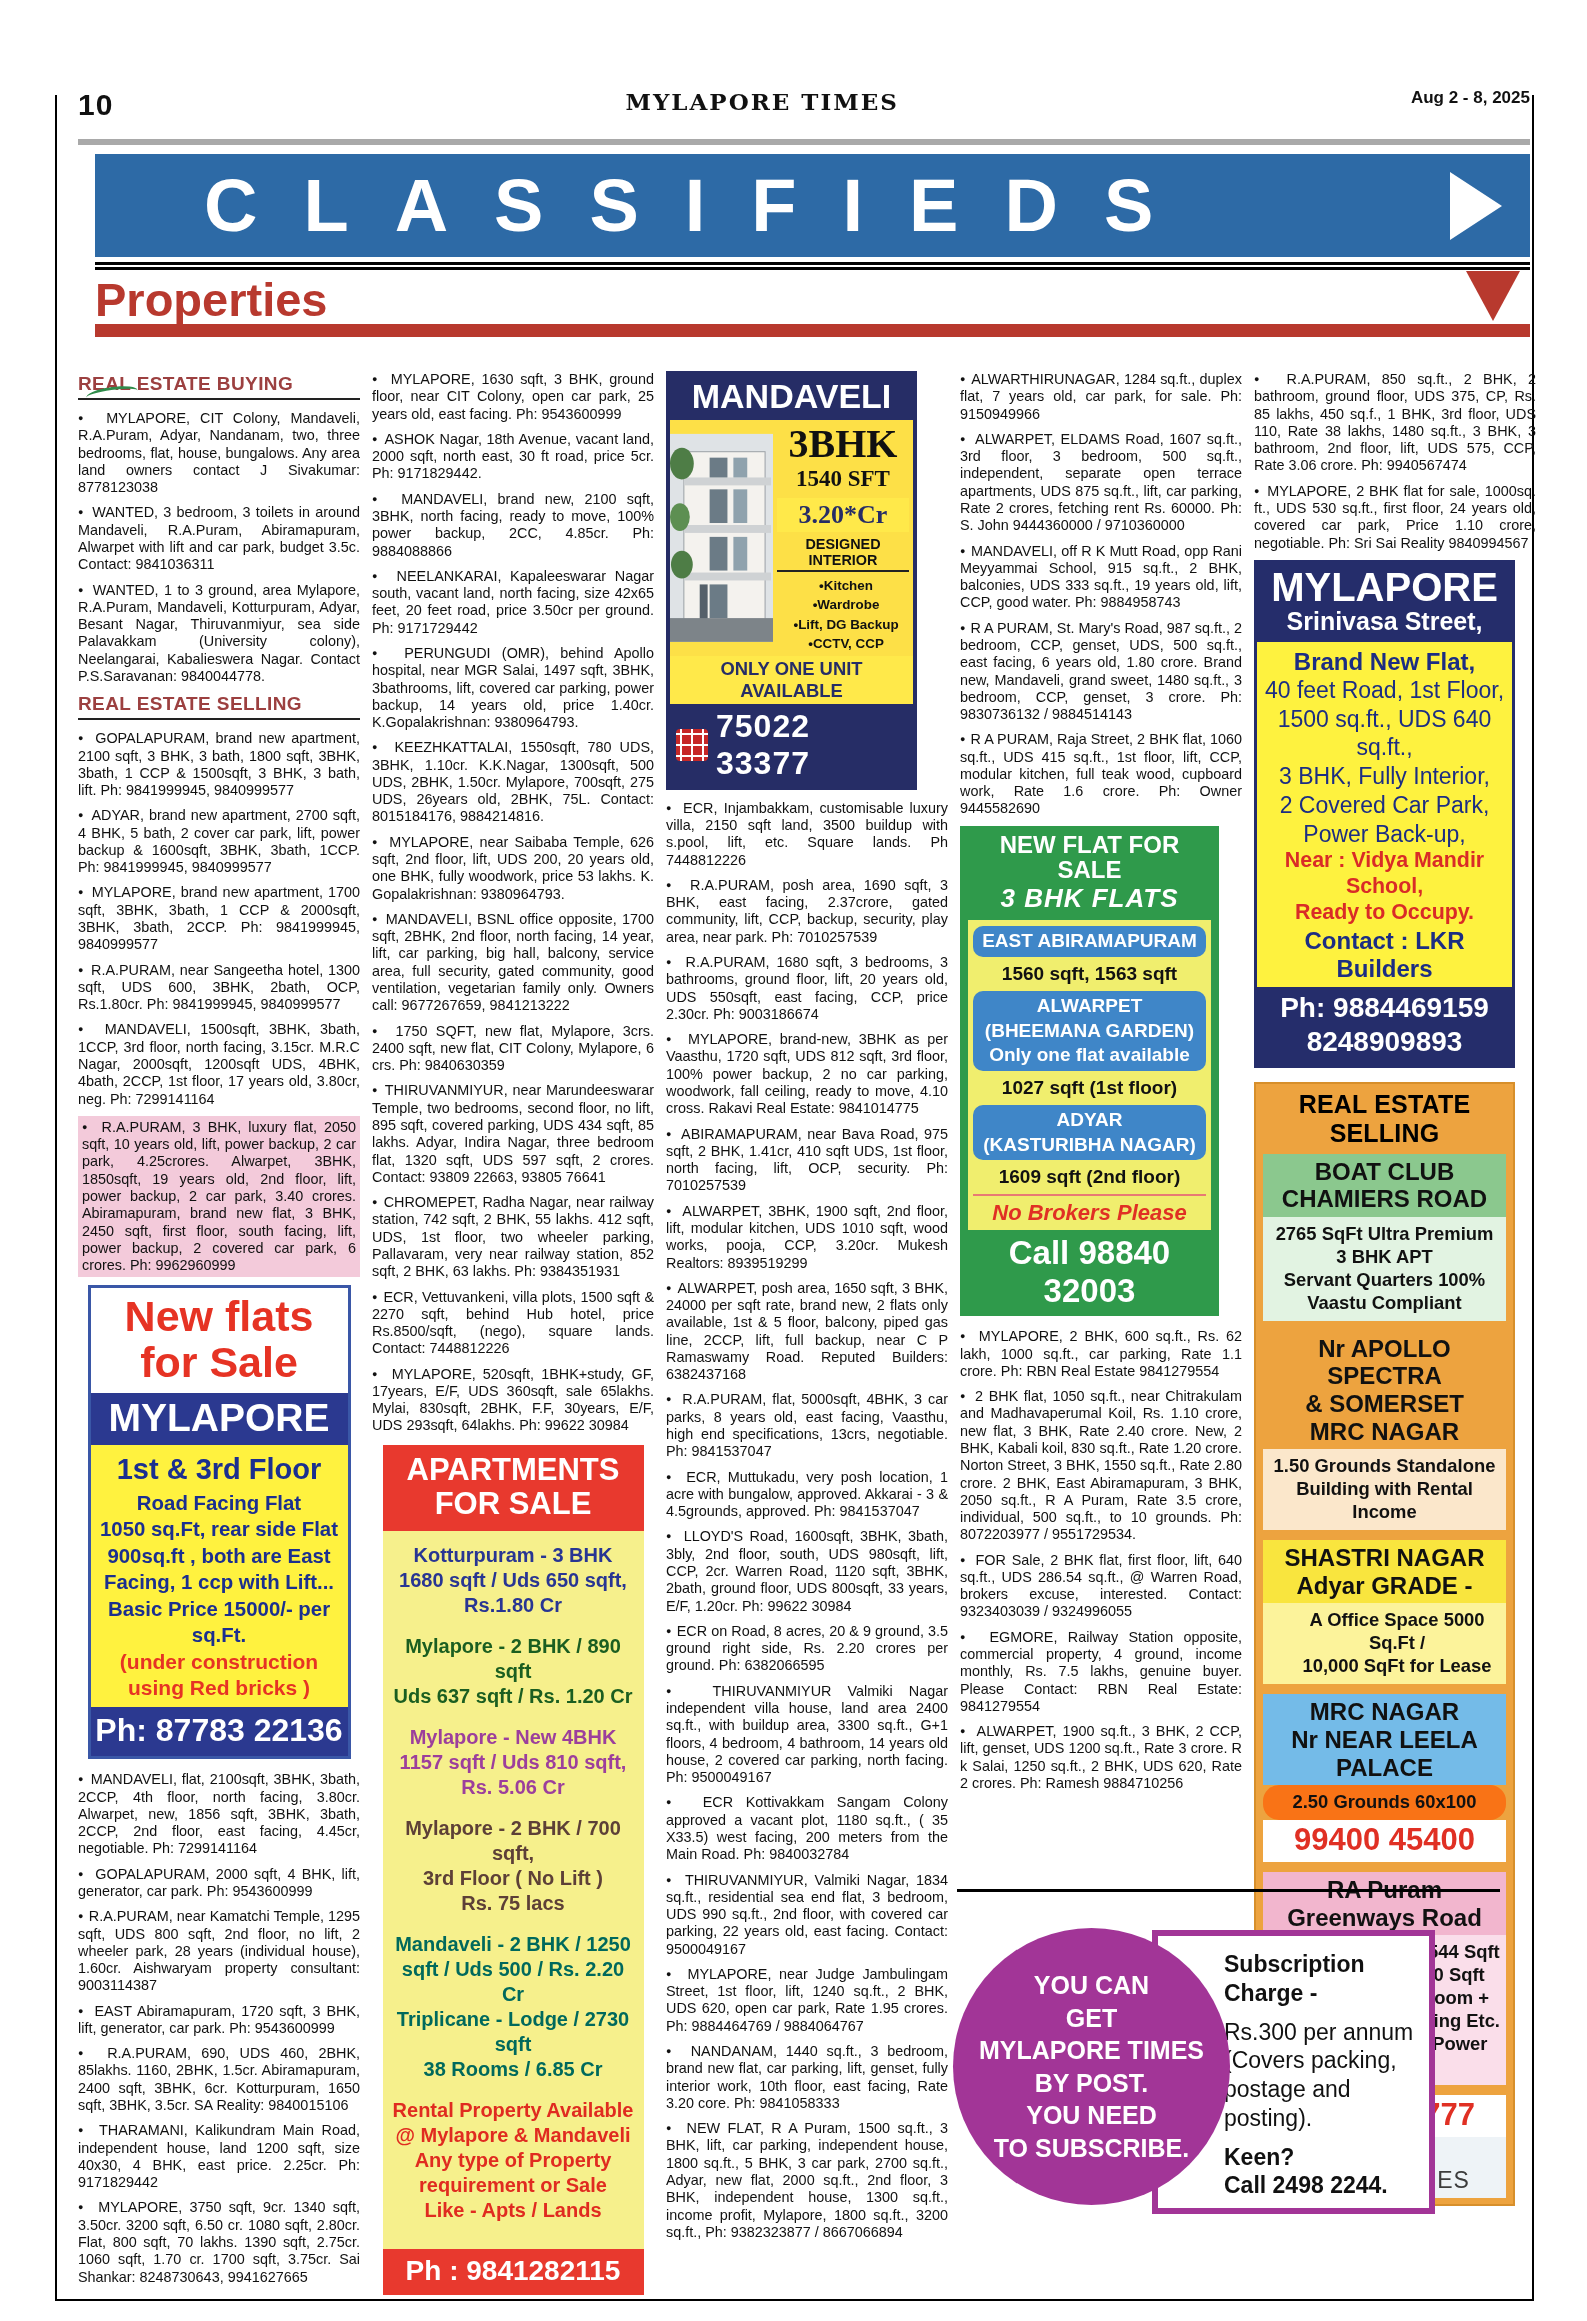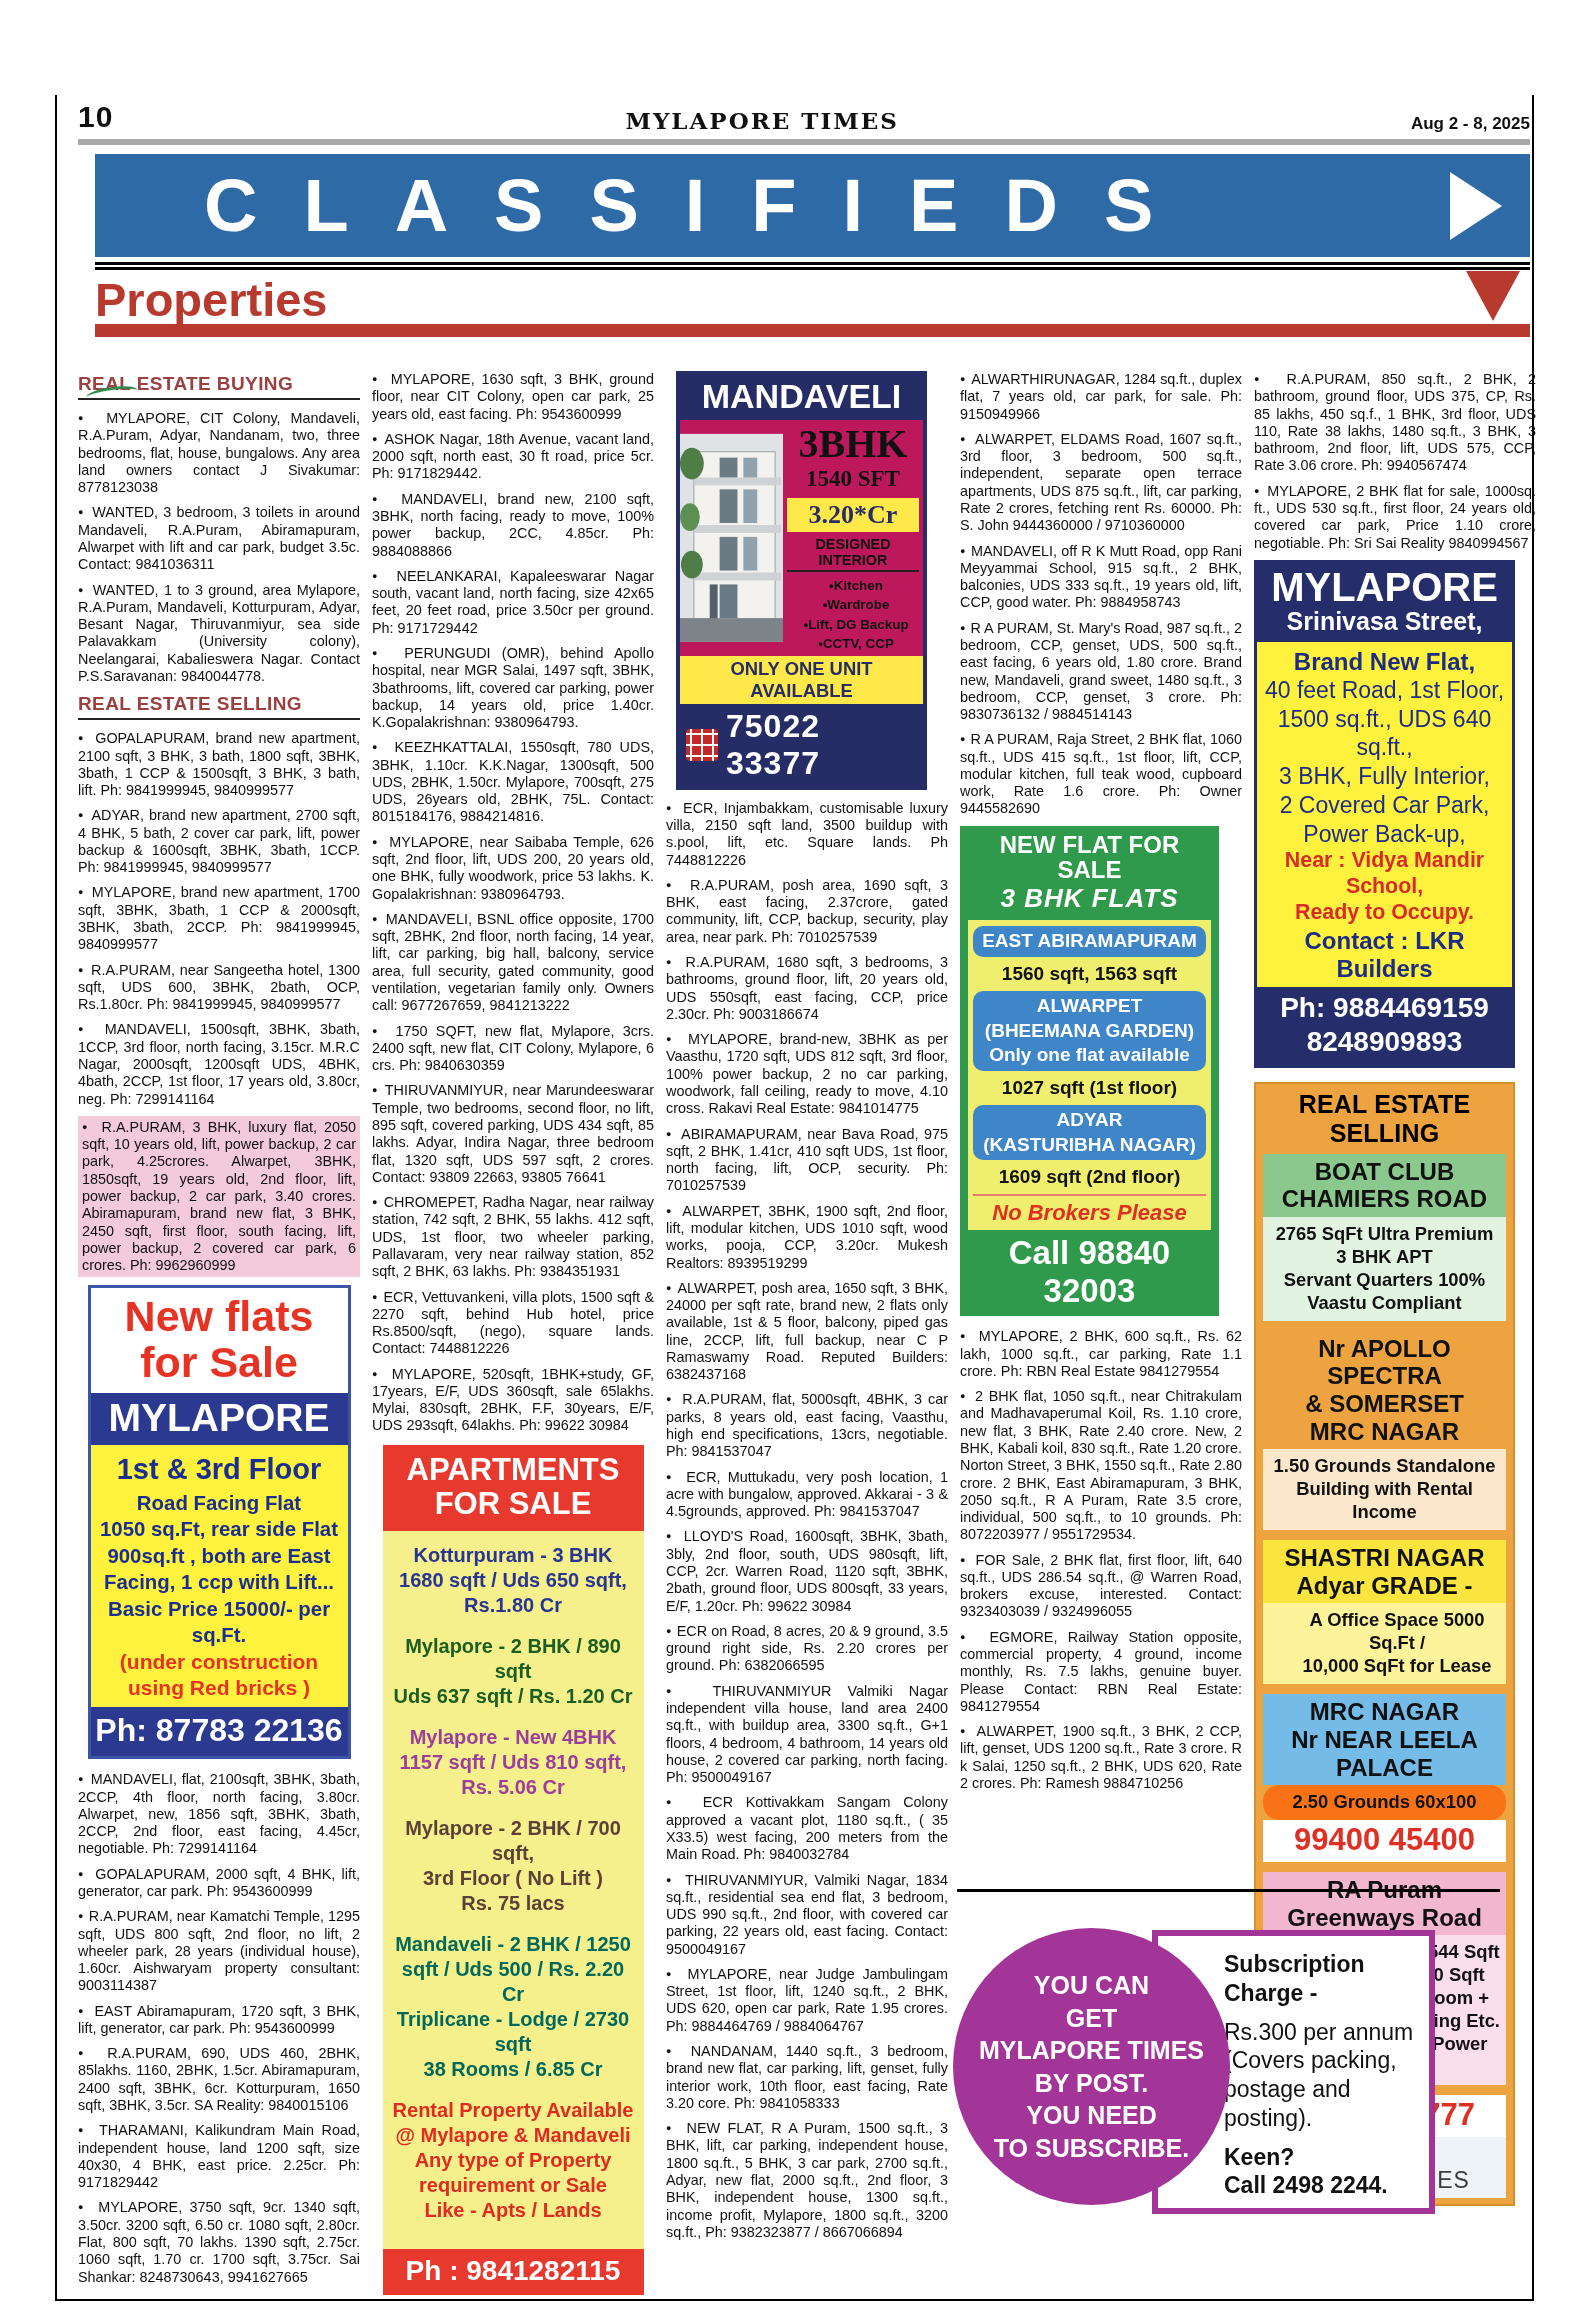--- a/index.html
+++ b/index.html
@@ -8,22 +8,22 @@
     position:relative; width:1587px; height:2321px; background:#ffffff;
     font-family:"Liberation Sans", sans-serif; color:#111; overflow:hidden;
     margin:0 auto;
   }
   
   .frame-left  { position:absolute; left:55px;  top:95px; bottom:20px; width:2px; background:#000; }
   .frame-right { position:absolute; right:53px; top:95px; bottom:20px; width:2px; background:#000; }
   .frame-bottom{ position:absolute; left:55px; right:53px; bottom:20px; height:2px; background:#000; }
 
   
-  .hdr { position:absolute; left:78px; right:57px; top:100px; height:34px;
-         display:flex; align-items:flex-end; justify-content:space-between; }
+  .hdr { position:absolute; left:78px; right:57px; top:88px; height:34px;
+         display:flex; align-items:flex-start; justify-content:space-between; }
   .hdr .pageno { font-size:30px; font-weight:800; letter-spacing:1px; }
   .hdr .masthead { font-family:"DejaVu Serif", serif; font-weight:800; font-size:23px; letter-spacing:2px; }
   .hdr .dater { font-size:17px; font-weight:600; }
   .hdr-rule { position:absolute; left:78px; right:57px; top:139px; height:6px; background:#a9a9a9; }
 
   
   .banner { position:absolute; left:95px; right:57px; top:154px; height:103px; background:#2d6aa6;
             display:flex; align-items:center; justify-content:space-between; padding:0 28px 0 109px; }
   .banner .cls { color:#fff; font-weight:700; font-size:74px; letter-spacing:46px; white-space:nowrap;
                  font-family:"Liberation Sans", sans-serif; }
@@ -65,21 +65,21 @@
   .nf-foot { background:#2b3990; color:#fff; font-weight:800; font-size:32px; padding:5px 0 7px; }
 
   
   .apts { width:261px; margin:10px auto 0; text-align:center; }
   .apts-head { background:#e8392e; color:#fff; font-weight:800; font-size:31px; line-height:1.1; padding:8px 0 10px; }
   .apts-body { background:#f6f08c; padding:12px 6px 10px; }
   .apt-entry { font-weight:800; font-size:20px; line-height:1.25; margin-bottom:16px; white-space:pre-line; }
   .apts-foot { background:#e8392e; color:#fff; font-weight:800; font-size:28px; padding:6px 0 8px; }
 
   
-  .mandaveli-ad { width:251px; border:4px solid #262d66; background:#be185d; margin-bottom:10px;margin-left:10px; }
+  .mandaveli-ad { width:251px; border:4px solid #262d66; background:#fde047; margin-bottom:10px; }
   .mnd-title { background:#262d66; color:#fff; font-weight:800; font-size:34px; text-align:center; padding:2px 0 4px; }
   .mnd-body { display:flex; }
   .mnd-photo { flex:0 0 103px; }
   .mnd-right { flex:1; text-align:center; padding:4px 4px 2px; }
   .mnd-bhk { font-weight:800; font-size:40px; line-height:1; font-family:"Liberation Serif", serif; }
   .mnd-sft { font-weight:800; font-size:23px; font-family:"Liberation Serif", serif; margin-top:2px; }
   .mnd-price { background:#ffe94a; color:#262d66; font-weight:800; font-size:26px;
                font-family:"Liberation Serif", serif; margin:6px 0 4px; padding:2px 0; }
   .mnd-int { font-weight:800; font-size:14.4px; border-bottom:2px solid #222; padding-bottom:2px; margin-bottom:4px; }
   .mnd-feats { text-align:center; padding-left:6px; }

